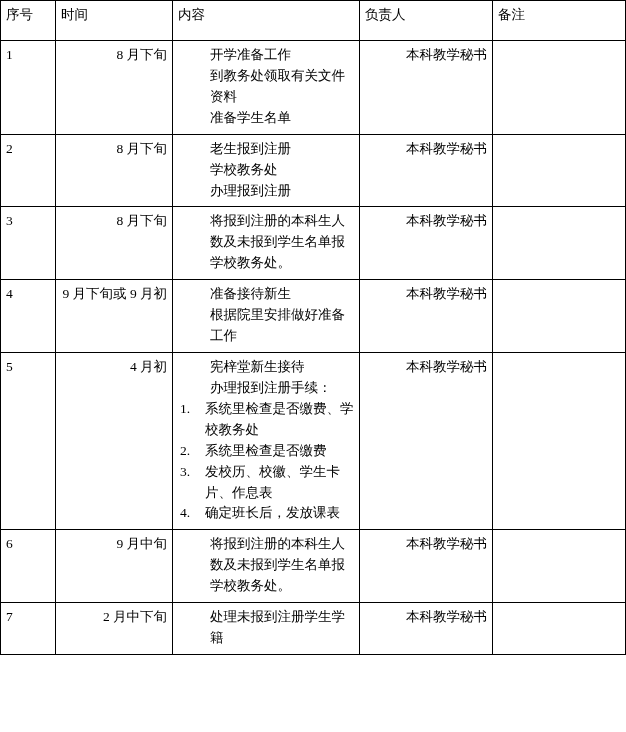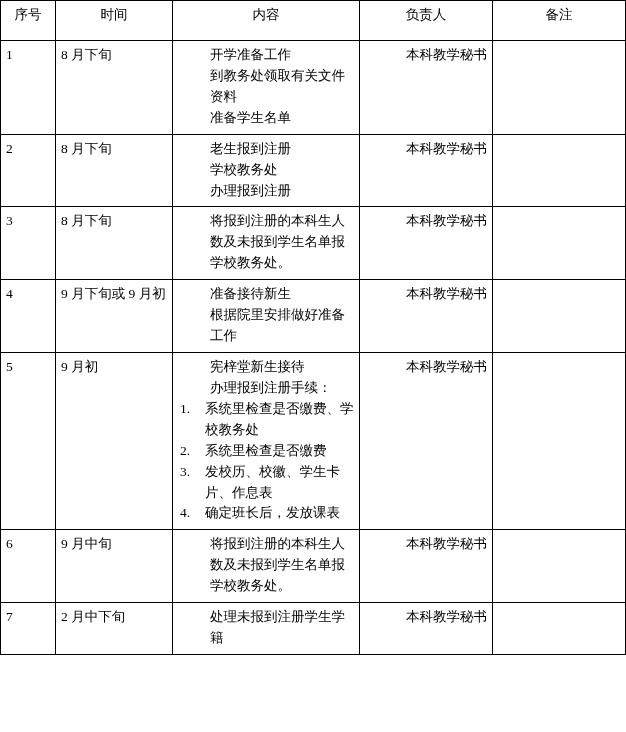--- a/index.html
+++ b/index.html
@@ -33,31 +33,31 @@
 
   table.schedule th, table.schedule td {
     border: 1px solid #000000;
     vertical-align: top;
     font-size: 13.5px;
     line-height: 1.55;
     padding: 4px 5px 5px 5px;
     font-weight: normal;
   }
   thead th {
-    text-align: center;
+    text-align: left;
     vertical-align: middle;
     height: 30px;
     padding: 3px 4px;
   }
   td.idx {
     text-align: left;
     padding-left: 6px;
   }
   td.time {
-    text-align: left;
+    text-align: right;
     padding-left: 8px;
     margin-top: 44px;
   }
   td.content {
     text-align: left;
     padding-left: 8px;
   }
   td.owner {
     text-align: right;
     vertical-align: middle;
@@ -164,21 +164,21 @@
             <div>根据院里安排做好准备</div>
             <div>工作</div>
           </div>
         </td>
         <td class="owner">本科教学秘书</td>
         <td class="remark"></td>
       </tr>
 
       <tr>
         <td class="idx">5</td>
-        <td class="time">9 月初</td>
+        <td class="time">4 月初</td>
         <td class="content">
           <div class="lines">
             <div>宪梓堂新生接待</div>
             <div>办理报到注册手续：</div>
           </div>
           <ol class="sublist">
             <li><span class="num">1.</span><span>系统里检查是否缴费、学校教务处</span></li>
             <li><span class="num">2.</span><span>系统里检查是否缴费</span></li>
             <li><span class="num">3.</span><span>发校历、校徽、学生卡片、作息表</span></li>
             <li><span class="num">4.</span><span>确定班长后，发放课表</span></li>

